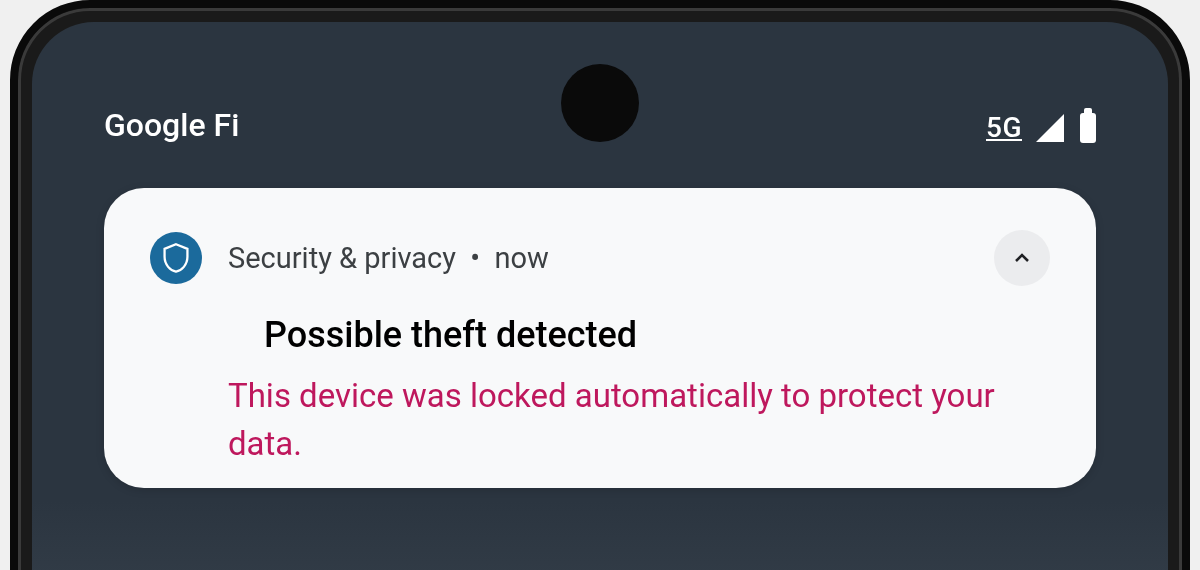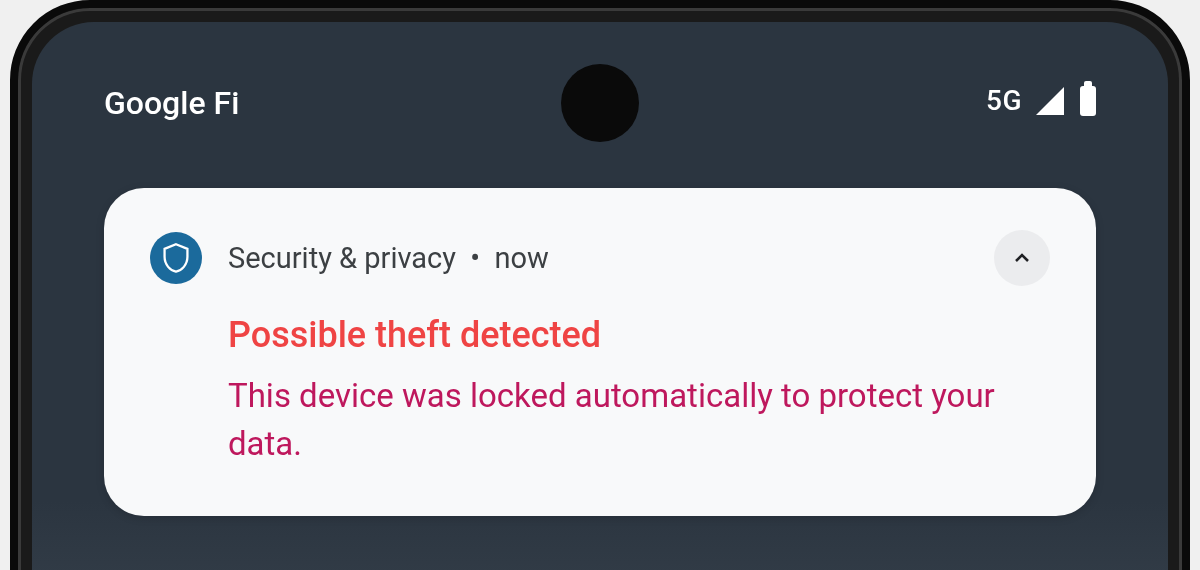--- a/index.html
+++ b/index.html
@@ -48,33 +48,34 @@
       background: #0a0a0a;
       border-radius: 50%;
     }
     .status-bar {
       position: absolute;
       top: 62px;
       left: 0;
       right: 0;
       height: 60px;
       display: flex;
-      align-items: flex-start;
+      align-items: flex-end;
       padding: 0 72px;
       color: #ffffff;
       font-size: 32px;
       font-weight: 500;
     }
     .status-left {
       flex: 1;
     }
     .status-right {
       display: flex;
       align-items: center;
       gap: 10px;
+      text-decoration: underline;
     }
     .network-label {
       font-size: 28px;
       font-weight: 500;
       letter-spacing: 0.5px;
     }
     .signal-icon {
       width: 0;
       height: 0;
       border-style: solid;
@@ -100,21 +101,21 @@
       background: #ffffff;
       border-radius: 2px 2px 0 0;
     }
     .notification-card {
       position: absolute;
       top: 166px;
       left: 72px;
       right: 72px;
       background: #f8f9fa;
       border-radius: 40px;
-      padding: 42px 46px 48px 46px;
+      padding: 42px 46px 20px 46px;
       box-shadow: 0 2px 8px rgba(0,0,0,0.15);
     }
     .notification-header {
       display: flex;
       align-items: center;
       gap: 26px;
       margin-bottom: 28px;
     }
     .app-icon {
       width: 52px;
@@ -158,22 +159,23 @@
       stroke: #202124;
       stroke-width: 2.5;
       fill: none;
     }
     .notification-body {
       padding-left: 78px;
     }
     .notification-title {
       font-size: 36px;
       font-weight: 500;
-      color: #ef4444;
+      color: #000000;
       margin-bottom: 16px;
+      margin-left: 36px;
     }
     .notification-text {
       font-size: 33px;
       color: #be185d;
       font-weight: 400;
       line-height: 1.45;
     }
   </style>
 </head>
 <body>

